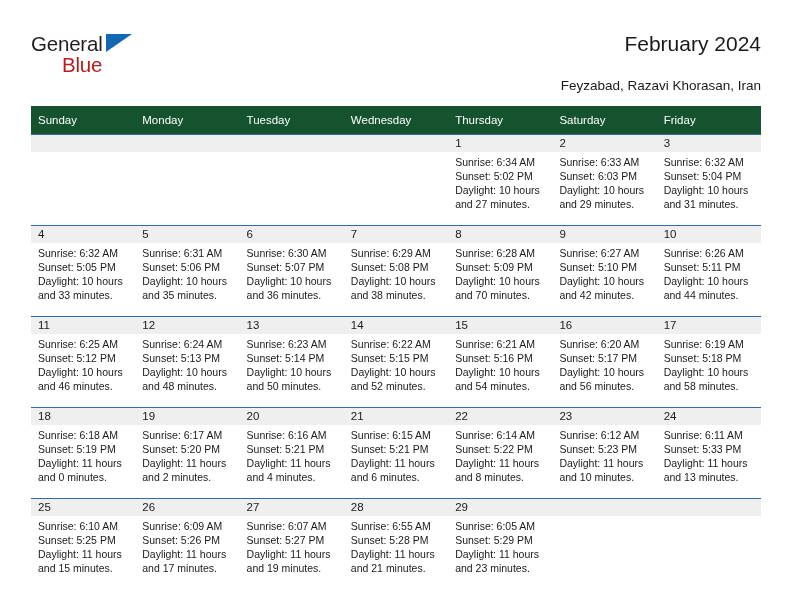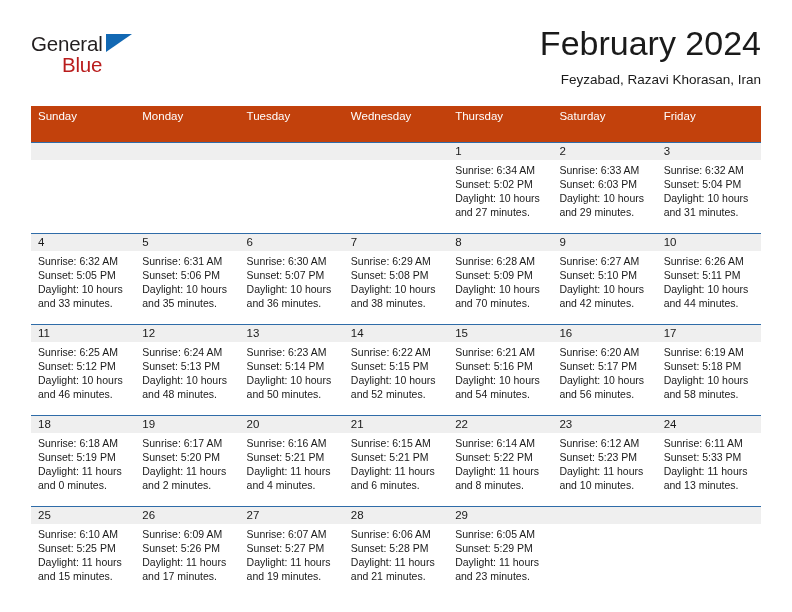--- a/index.html
+++ b/index.html
@@ -69,48 +69,49 @@
     font-family: "Liberation Sans", sans-serif;
   }
 
   .title-block {
     position: absolute;
     right: 0;
     top: 0;
     text-align: right;
   }
   .cal-title {
-    font-size: 34px;
+    font-size: 21px;
     line-height: 31px;
     color: #1a1a1a;
     font-weight: normal;
     white-space: nowrap;
   }
   .cal-subtitle {
-    margin-top: 12px;
+    margin-top: 18px;
     font-size: 13.5px;
     line-height: 17px;
     color: #1a1a1a;
     white-space: nowrap;
     padding-left: 31px;
   }
 
   
   .calendar {
     position: absolute;
     left: 31px;
     top: 106px;
     width: 730px;
   }
 
   .weekday-row {
     display: flex;
     width: 730px;
-    background: #c2410c;
-    height: 36px;
+    background: #14532d;
+    height: 28px;
+    align-items: center;
   }
   .weekday {
     flex: 1 1 0;
     color: #ffffff;
     font-size: 11.5px;
     line-height: 20px;
     padding-left: 7px;
     box-sizing: border-box;
     white-space: nowrap;
   }
@@ -439,21 +440,21 @@
           <div class="line">Daylight: 11 hours</div>
           <div class="line">and 17 minutes.</div>
         </div>
         <div class="detail">
           <div class="line">Sunrise: 6:07 AM</div>
           <div class="line">Sunset: 5:27 PM</div>
           <div class="line">Daylight: 11 hours</div>
           <div class="line">and 19 minutes.</div>
         </div>
         <div class="detail">
-          <div class="line">Sunrise: 6:06 AM</div>
+          <div class="line">Sunrise: 6:55 AM</div>
           <div class="line">Sunset: 5:28 PM</div>
           <div class="line">Daylight: 11 hours</div>
           <div class="line">and 21 minutes.</div>
         </div>
         <div class="detail">
           <div class="line">Sunrise: 6:05 AM</div>
           <div class="line">Sunset: 5:29 PM</div>
           <div class="line">Daylight: 11 hours</div>
           <div class="line">and 23 minutes.</div>
         </div>

